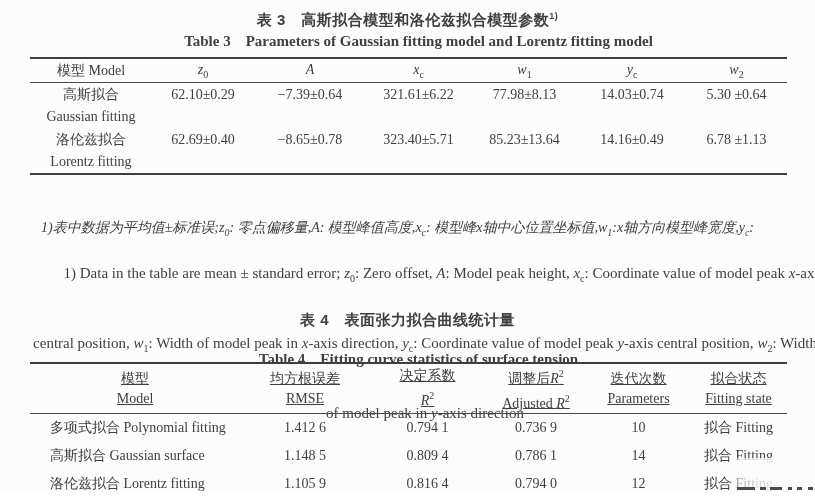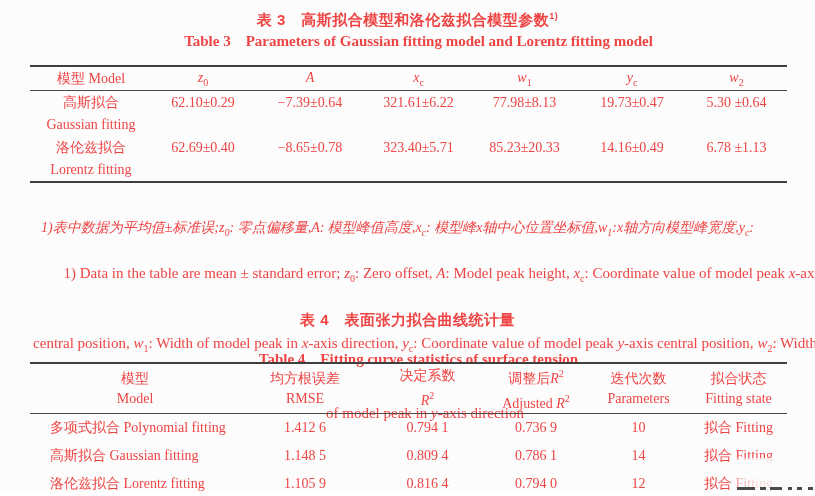--- a/index.html
+++ b/index.html
@@ -1,35 +1,35 @@
 <!DOCTYPE html>
 <html><head>
 <meta charset="utf-8">
 <style>
   html,body { margin:0; padding:0; }
   .page {
     position:relative; width:815px; height:492px;
-    background:#fcfcfc; color:#ef4444; overflow:hidden;
+    background:#fcfcfc; color:#404040; overflow:hidden;
     font-family:"Liberation Serif", serif;
   }
   .title { position:absolute; left:0; width:815px; text-align:center; line-height:22px; font-size:15px; font-weight:700; }
   .title-zh { font-family:"Liberation Sans", sans-serif; letter-spacing:0.5px; }
   .title-en { font-family:"Liberation Serif", serif; }
   .title sup { font-size:9px; }
   .tlabel { margin-right:15px;margin-left:22px; }
 
   table { position:absolute; left:30px; width:757px; border-collapse:collapse; table-layout:fixed; font-size:14px; }
-  table.t3 { top:65px; }
+  table.t3 { top:57px; }
   table.t4 { top:362px; }
   .t3, .t4 { border-top:2px solid #3f3f3f; border-bottom:2px solid #3f3f3f; }
   th, td { font-weight:normal; text-align:center; vertical-align:middle; padding:0; white-space:nowrap; overflow:visible; }
   .t3 thead th { border-bottom:1px solid #4a4a4a; height:23px; }
   .t3 tbody tr.zh-row td { height:23px; }
   .t3 tbody tr.en-row td { height:22px; }
-  .t4 thead th { border-bottom:1px solid #4a4a4a; height:44px; }
+  .t4 thead th { border-bottom:1px solid #4a4a4a; height:44px;text-decoration:underline; }
   .t4 thead th div { line-height:20px; }
   .t4 tbody td { height:28px;margin-top:10px; }
   .t4 .model-cell { text-align:left; padding-left:20px; }
   i { font-style:italic; font-family:"Liberation Serif", serif; }
   sub { font-size:10px; }
   sup { font-size:10px; }
 
   .fn { position:absolute; }
   .fn-line { line-height:25px; white-space:nowrap;margin-top:40px; }
   .fn-zh { left:28px; top:175px; width:787px; font-size:14px; font-style:italic; }
@@ -78,38 +78,38 @@
         <th><i>w</i><sub>2</sub></th>
       </tr>
     </thead>
     <tbody>
       <tr class="zh-row">
         <td>高斯拟合</td>
         <td>62.10±0.29</td>
         <td>−7.39±0.64</td>
         <td>321.61±6.22</td>
         <td>77.98±8.13</td>
-        <td>19.73±0.47</td>
+        <td>14.03±0.74</td>
         <td>5.30 ±0.64</td>
       </tr>
       <tr class="en-row">
         <td>Gaussian fitting</td>
         <td></td>
           <td></td>
           <td></td>
           <td></td>
           <td></td>
           <td></td>
       </tr>
       <tr class="zh-row">
         <td>洛伦兹拟合</td>
         <td>62.69±0.40</td>
         <td>−8.65±0.78</td>
         <td>323.40±5.71</td>
-        <td>85.23±20.33</td>
+        <td>85.23±13.64</td>
         <td>14.16±0.49</td>
         <td>6.78 ±1.13</td>
       </tr>
       <tr class="en-row">
         <td>Lorentz fitting</td>
         <td></td>
           <td></td>
           <td></td>
           <td></td>
           <td></td>
@@ -170,21 +170,21 @@
     <tbody>
       <tr>
         <td class="model-cell">多项式拟合 Polynomial fitting</td>
         <td>1.412 6</td>
         <td>0.794 1</td>
         <td>0.736 9</td>
         <td>10</td>
         <td>拟合 Fitting</td>
       </tr>
       <tr>
-        <td class="model-cell">高斯拟合 Gaussian fitting</td>
+        <td class="model-cell">高斯拟合 Gaussian surface</td>
         <td>1.148 5</td>
         <td>0.809 4</td>
         <td>0.786 1</td>
         <td>14</td>
         <td>拟合 Fitting</td>
       </tr>
       <tr>
         <td class="model-cell">洛伦兹拟合 Lorentz fitting</td>
         <td>1.105 9</td>
         <td>0.816 4</td>

